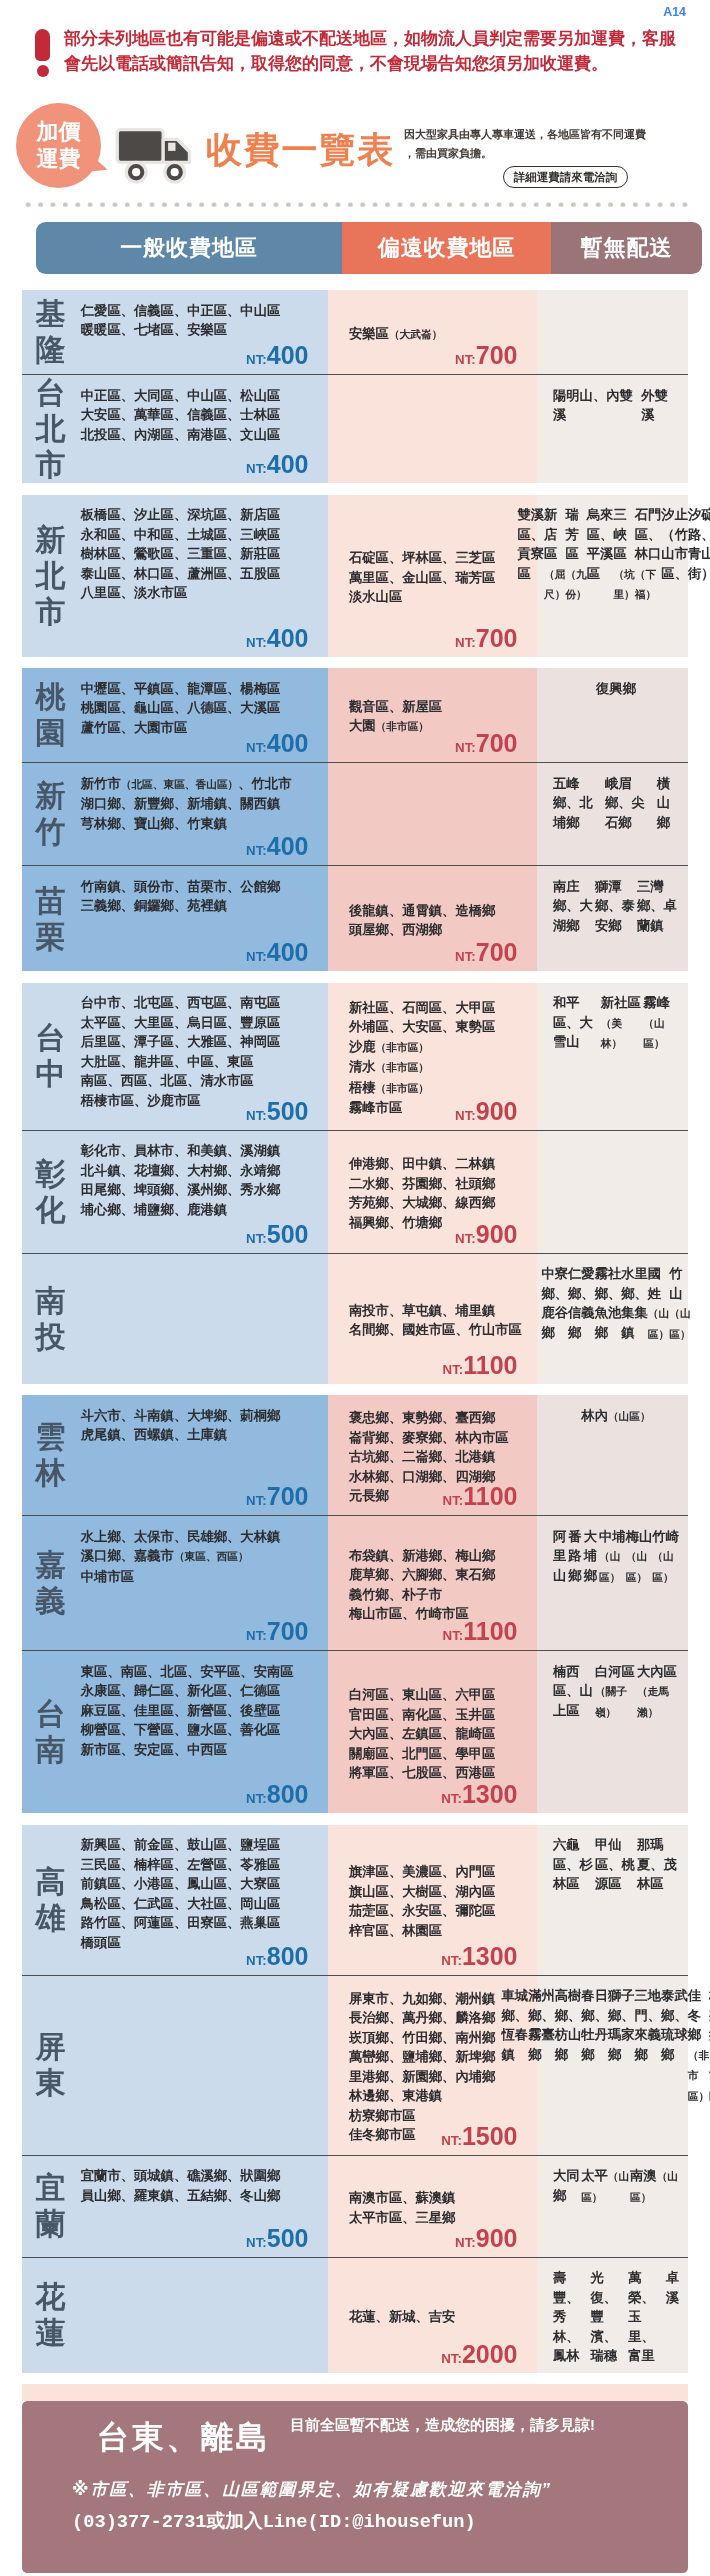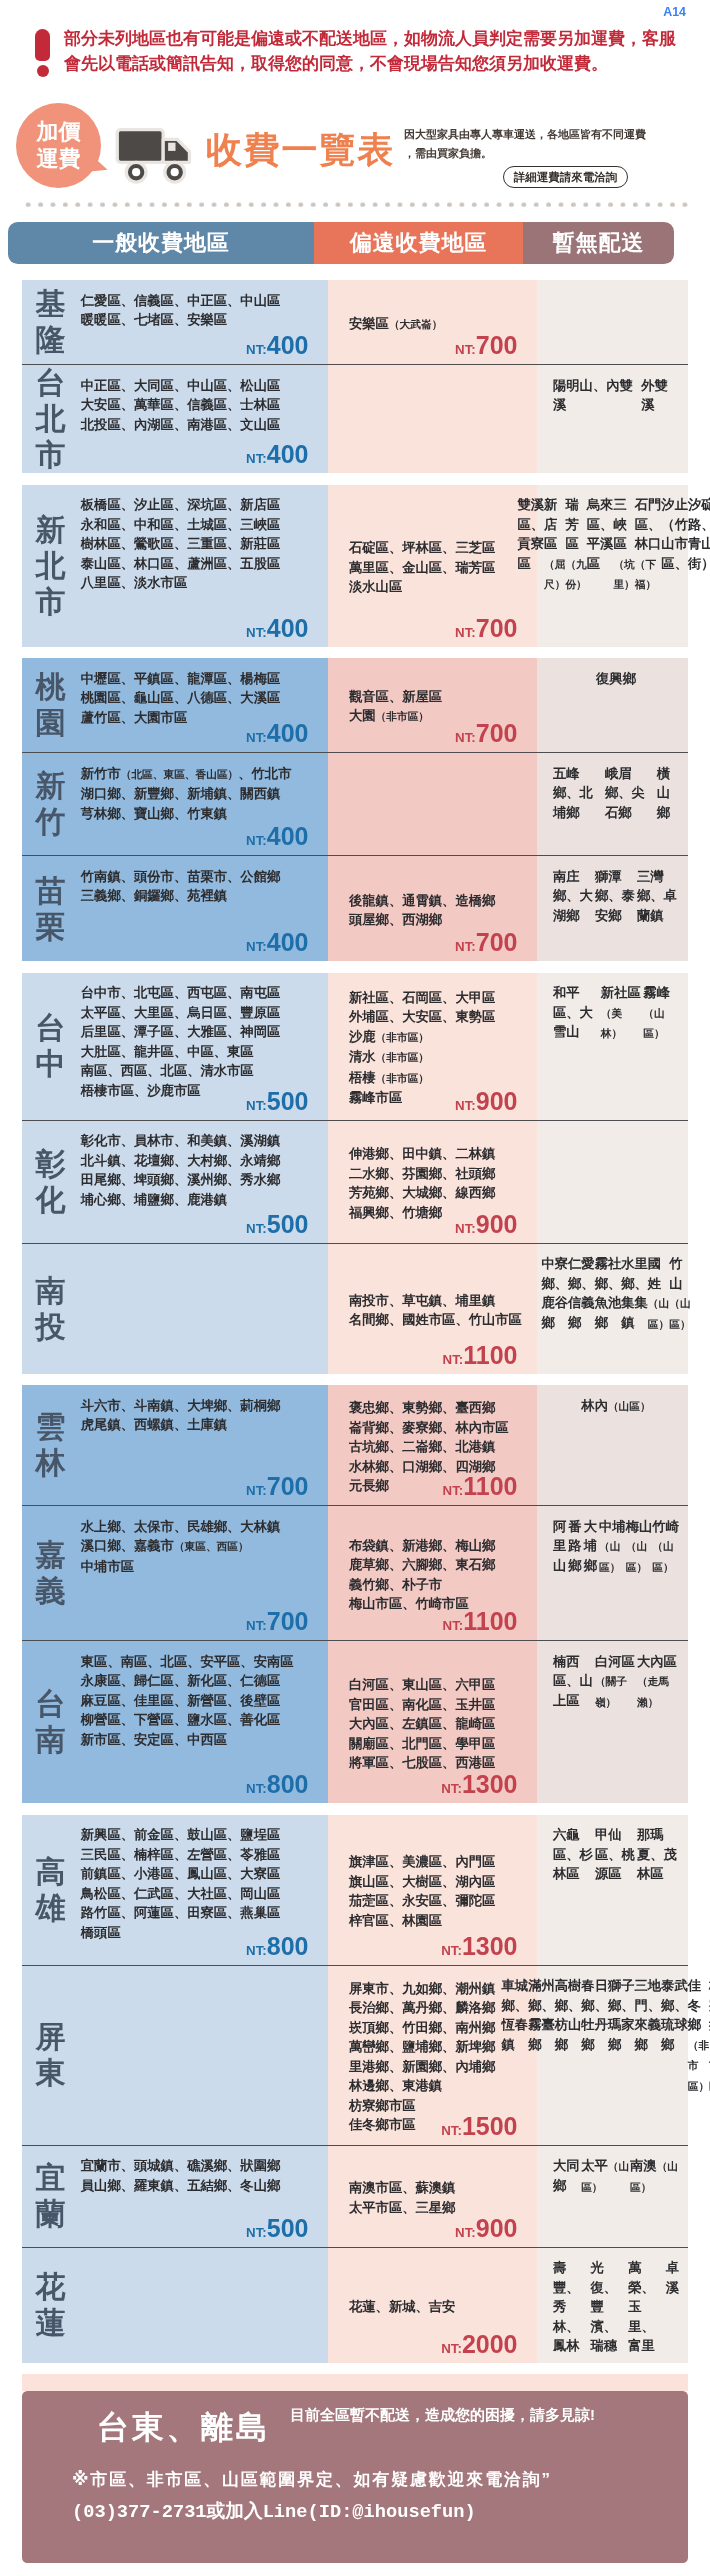--- a/index.html
+++ b/index.html
@@ -31,21 +31,21 @@
           transform:rotate(18deg);}
   .truck{position:absolute;left:114px;top:19.5px;}
   .promo-title{position:absolute;left:206px;top:25px;font-size:36px;font-weight:bold;color:var(--title);letter-spacing:1.8px;}
   .desc{position:absolute;left:404px;top:24px;font-size:11px;font-weight:bold;color:#453c37;line-height:18.7px;}
   .cta{position:absolute;left:503px;top:65px;padding:2.7px 9.8px;border:1.8px solid #38302c;border-radius:13.3px;
        font-size:11.5px;font-weight:bold;color:#38302c;background:#fff;cursor:pointer;}
   .dots{position:absolute;left:22px;top:201px;width:666px;height:6.2px;
         background-image:radial-gradient(circle,#ccc6c1 2.1px,transparent 2.7px);background-size:12.4px 6.2px;background-position:0 0.9px;}
 
   
-  .band{display:flex;width:666px;margin:0 0 16px 8px;height:42px;}
+  .band{display:flex;width:666px;margin:0 0 16px 36px;height:52px;}
   .seg{display:flex;align-items:center;justify-content:center;color:#fff;font-size:22px;font-weight:bold;letter-spacing:0.9px;}
   .seg-general{width:306px;background:var(--head-general);border-radius:9.8px 0 0 9.8px;}
   .seg-remote{width:209px;background:var(--head-remote);text-align:center;}
   .seg-none{width:151px;background:var(--head-none);border-radius:0 9.8px 9.8px 0;}
 
   
   #table-root{width:666px;margin-left:22px;}
   .group{margin-bottom:11.5px;}
   .row{display:flex;}
   .row + .row{border-top:1.8px solid #4e4e50;}
@@ -68,21 +68,21 @@
   .price .num{font-size:25px;font-weight:bold;}
   .price.blue{color:var(--price-blue);}
   .price.red{color:var(--price-red);}
 
   
   .pink-strip{width:666px;height:17px;margin-left:22px;background:#fbe2da;}
   .footer{width:666px;margin-left:22px;height:172px;background:var(--footer);border-radius:5.3px;color:#fff;}
   .f-titlerow{display:flex;align-items:flex-start;padding:15px 0 0 75px;}
   .f-title{font-size:32px;font-weight:bold;letter-spacing:2.7px;}
   .f-sub{font-size:15px;font-weight:bold;margin-left:19.5px;}
-  .f-note1{padding:18px 8px 0 50px;font-size:17px;font-weight:bold;letter-spacing:1.8px;}
+  .f-note1{padding:18px 8px 0 50px;font-size:17px;font-weight:bold;letter-spacing:1.8px;font-style:italic;}
   .f-note2{padding:7px 0 0 50px;font-family:"Liberation Mono","DejaVu Sans Mono",monospace;font-size:18.7px;font-weight:bold;}
 </style>
 </head>
 <body>
 
 <div class="page">
 
   <div class="top">
     <div class="page-code">A14</div>
     <div class="warn-icon">

